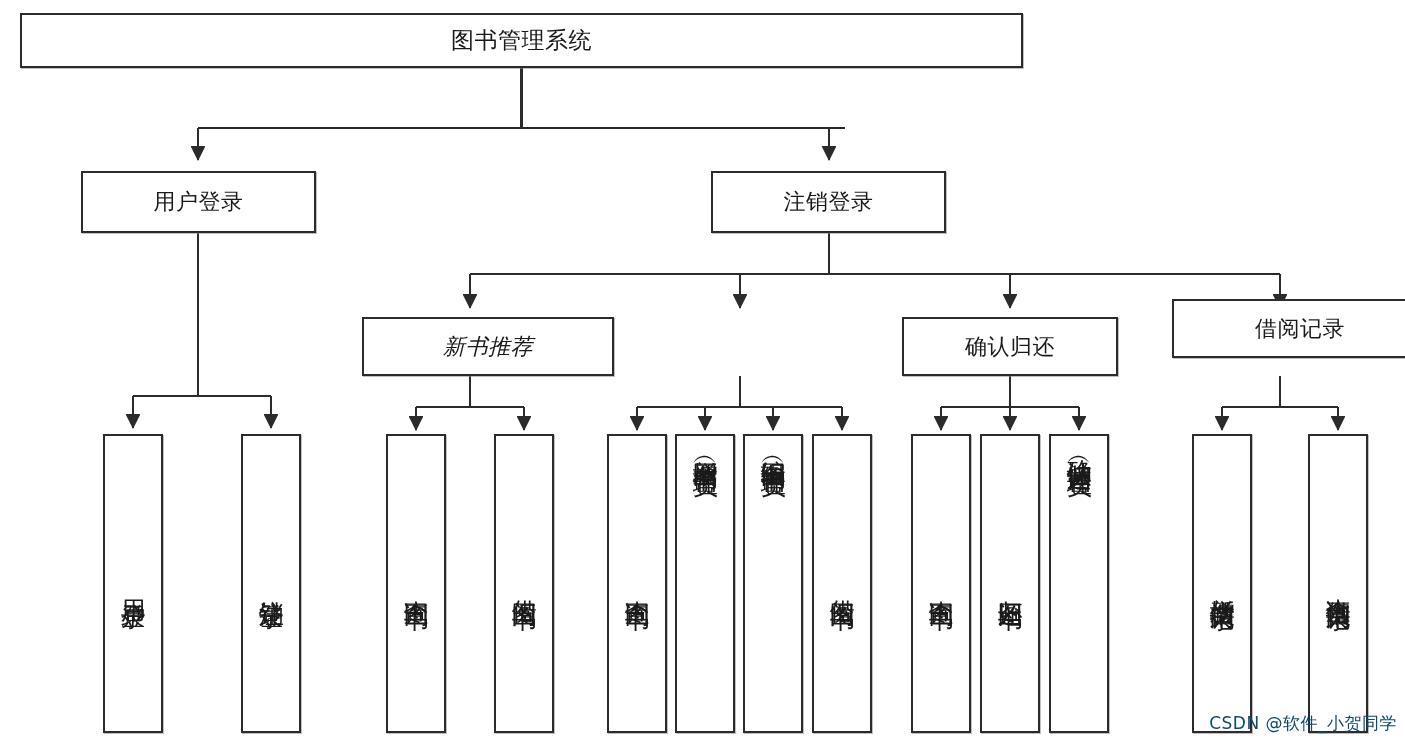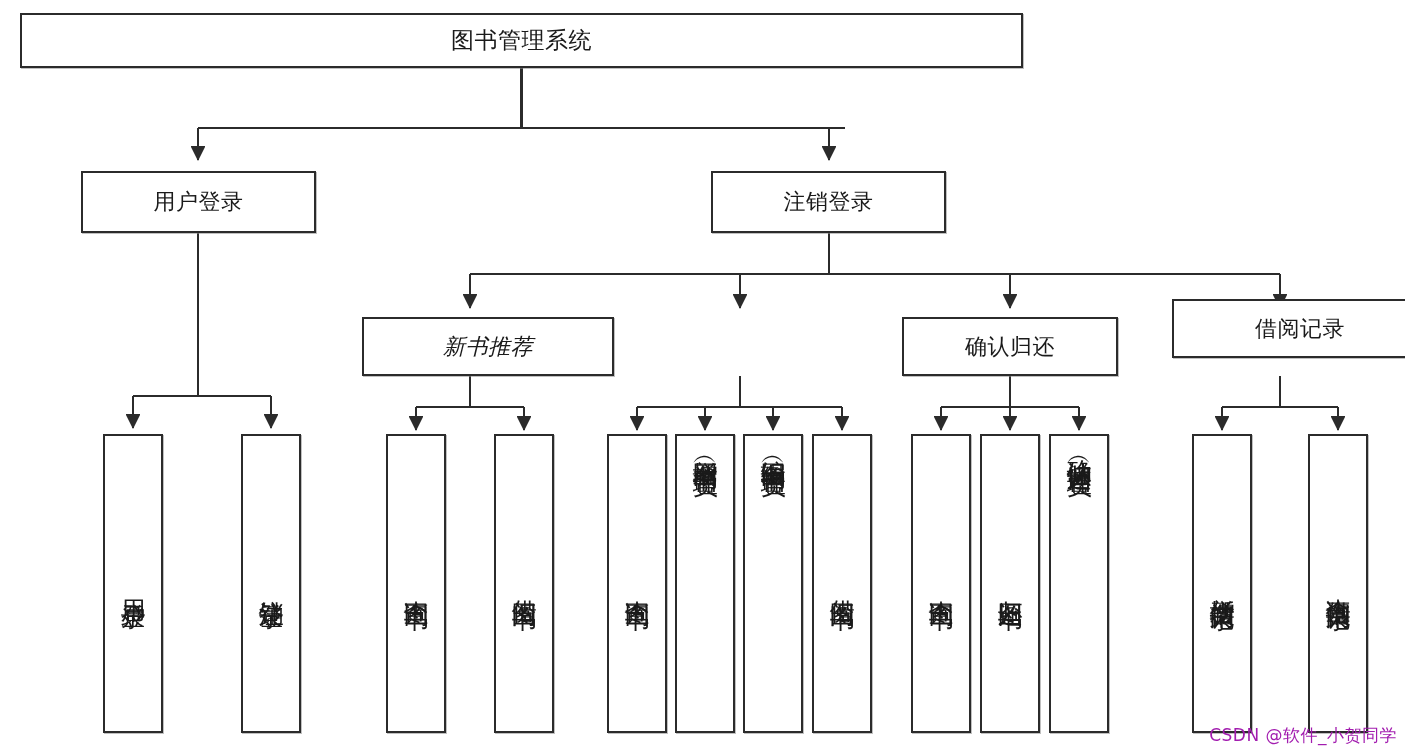--- a/index.html
+++ b/index.html
@@ -67,23 +67,23 @@
     writing-mode: vertical-rl;
     text-orientation: upright;
     font-size: 25px;
     line-height: 1.26;
     letter-spacing: 2px;
     white-space: nowrap;
   }
   #watermark {
     position: absolute;
     right: 8px;
-    bottom: 0;
+    bottom: 12px;
     font-size: 17px;
-    color: #a21caf;
+    color: #0c4a6e;
     letter-spacing: 0.5px;
     white-space: nowrap;
     user-select: none;
   }
 </style>
 </head>
 <body>
 
 <div id="diagram-root">
 

